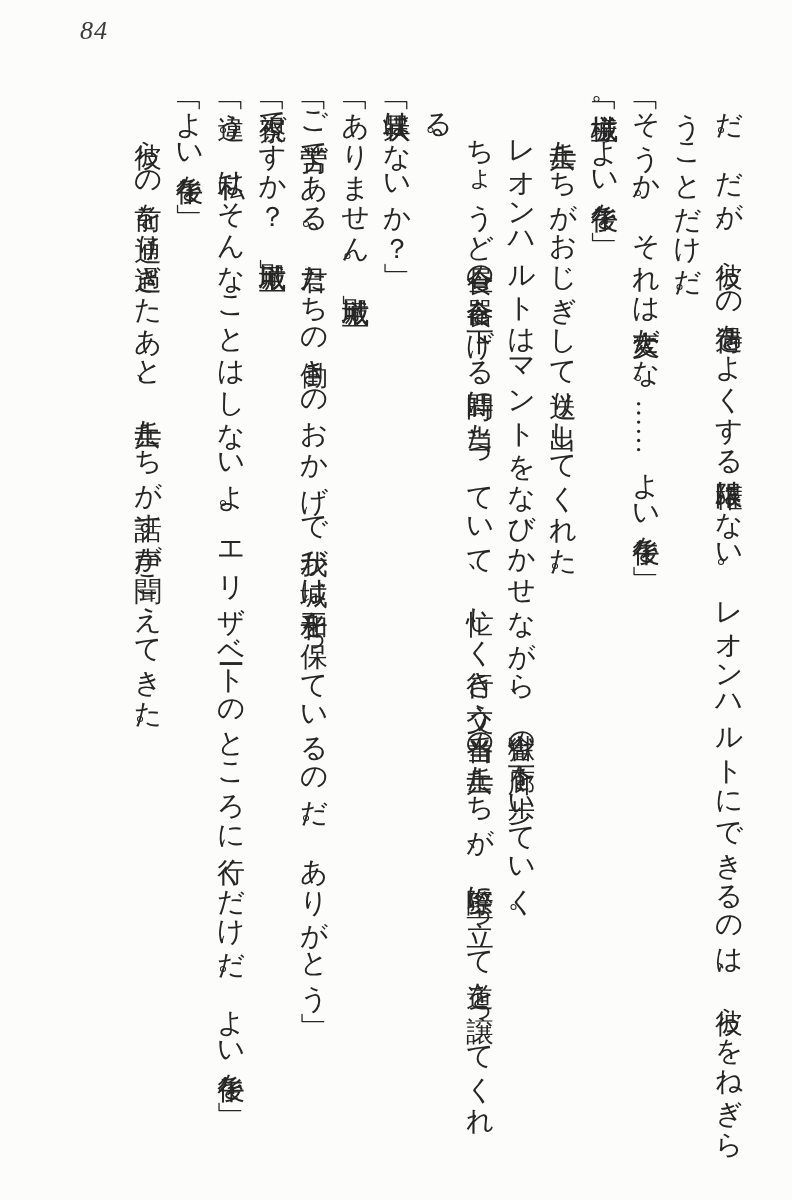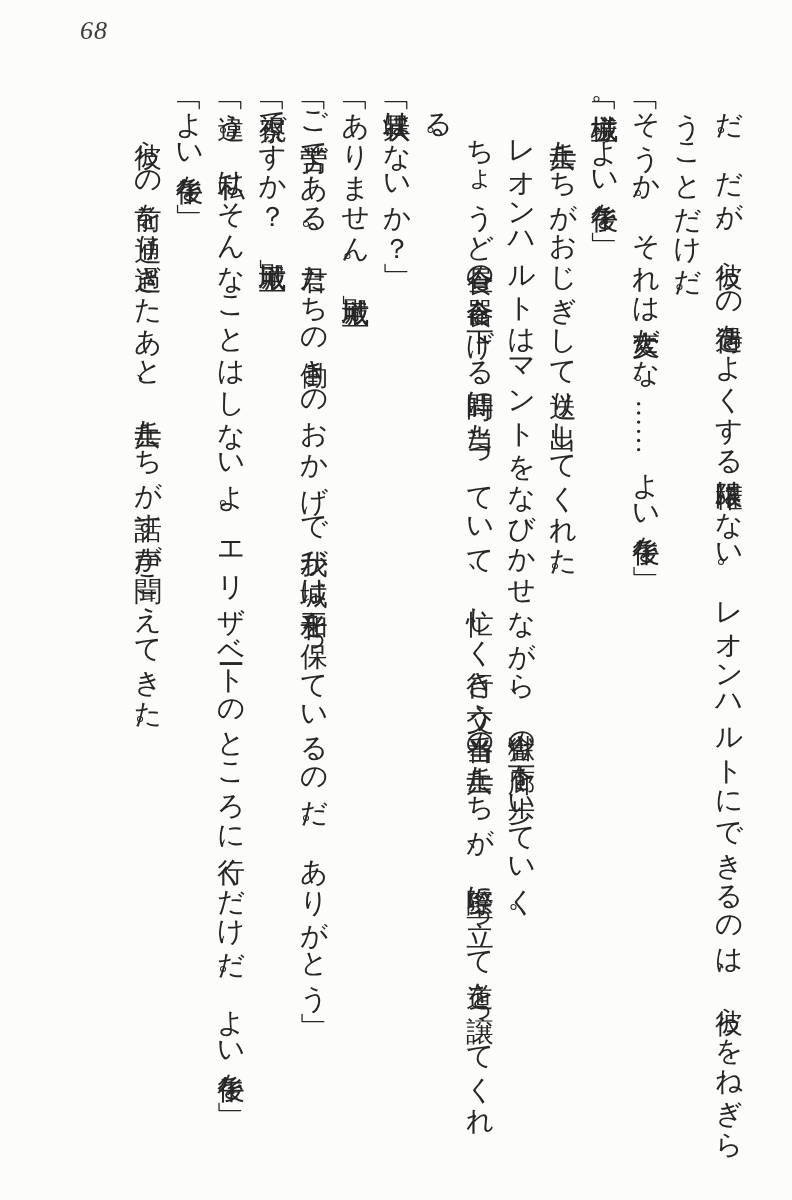--- a/index.html
+++ b/index.html
@@ -42,21 +42,21 @@
     padding: 0;
   }
   .para.indent {
     text-indent: 1em;
   }
 </style>
 </head>
 <body>
 
 <div class="page">
-  <div class="page-number">68</div>
+  <div class="page-number">84</div>
   <div class="text-block">
       <div class="para">だ。だが、彼らの待遇をよくする権限はない。レオンハルトにできるのは、彼らをねぎらうことだけだ。</div>
       <div class="para">「そうか。それは大変だな。……よい午後を」</div>
       <div class="para">「城主様。よい午後を」</div>
       <div class="para indent">兵士たちがおじぎして送り出してくれた。</div>
       <div class="para indent">レオンハルトはマントをなびかせながら、獄舎の廊下を歩いていく。</div>
       <div class="para indent">ちょうど昼食の食器を下げる時間に当たっていて、忙しく行き交う当番の兵士たちが、壁際に立って道を譲ってくれる。</div>
       <div class="para">「異状はないか？」</div>
       <div class="para">「ありません。城主殿」</div>
       <div class="para">「ご苦労である。君たちの働きのおかげで我が城は平和を保っているのだ。ありがとう」</div>

